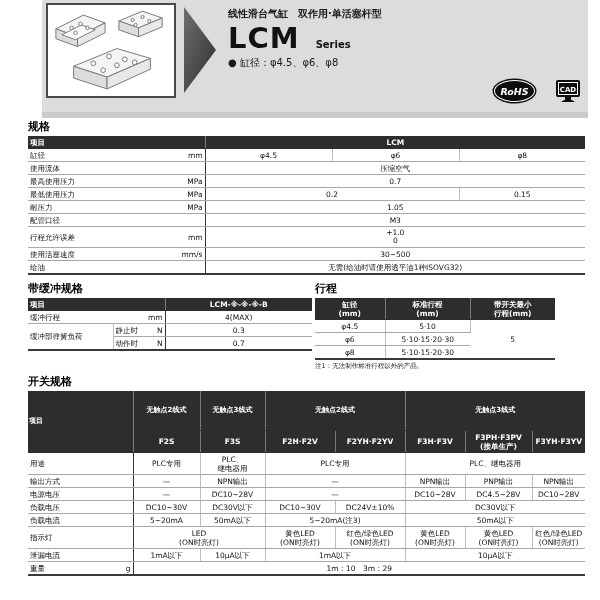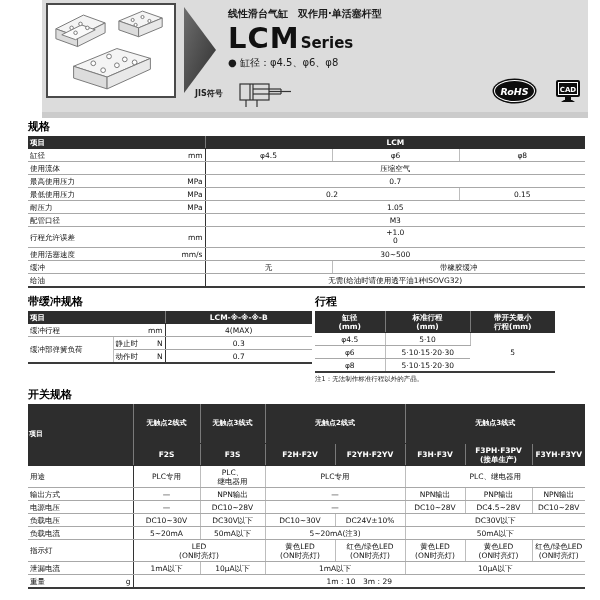--- a/index.html
+++ b/index.html
@@ -12,21 +12,21 @@
   .banner { position: absolute; left: 42px; top: 0; width: 546px; height: 118px;
     background: #dcdcdc; border-bottom: 6px solid #cbcbcb; }
   .photo { position: absolute; left: 4px; top: 3px; width: 130px; height: 95px;
     background: #fff; border: 2px solid #4a4a4a; }
   .photo svg { width: 100%; height: 100%; }
   .arrow { position: absolute; left: 142px; top: 7px; }
   .htx { position: absolute; left: 186px; top: 7px; width: 300px; }
   .subtitle { font-size: 10px; font-weight: bold; color: #1a1a1a; }
   .titleline { margin-top: 0px; white-space: nowrap; }
   .series-big { font-size: 29px; font-weight: bold; letter-spacing: 1px; color: #111; }
-  .series-small { font-size: 15px; font-weight: bold; margin-left: 1px; color: #111; }
+  .series-small { font-size: 10px; font-weight: bold; margin-left: 16px; color: #111; }
   .boreline { font-size: 10px; margin-top: 1px; color: #1a1a1a; }
   .jis { position: absolute; left: 153px; top: 80px; display: flex; gap: 16px; }
   .jis-label { font-size: 8px; font-weight: bold; margin-top: 8px; color: #222; }
   .badges { position: absolute; right: 7px; bottom: 9px; display: flex; gap: 20px; align-items: center; }
   .rohs { width: 41px; height: 22px; background: #0d0d0d; border-radius: 50%;
     color: #fff; font-size: 9.5px; font-weight: bold; font-style: italic;
     display: flex; align-items: center; justify-content: center;
     border: 1.5px solid #fff; box-shadow: 0 0 0 1.5px #0d0d0d; }
   
   .content { position: absolute; left: 28px; top: 116px; width: 557px; }
@@ -101,36 +101,20 @@
         <polygon points="0,0 32,43 0,86" fill="url(#ag)"></polygon>
       </svg>
     </div>
     <div class="htx">
       <div class="subtitle">线性滑台气缸　双作用·单活塞杆型</div>
       <div class="titleline">
         <span class="series-big">LCM</span><span class="series-small">Series</span>
       </div>
       <div class="boreline">● 缸径：φ4.5、φ6、φ8</div>
     </div>
-    <div class="jis">
-      <span class="jis-label">JIS符号</span>
-      <svg width="54" height="30" viewBox="0 0 54 30">
-        <g stroke="#333" stroke-width="1.2" fill="none">
-          <rect x="1" y="4" width="29" height="16"></rect>
-          <line x1="11" y1="4" x2="11" y2="20"></line>
-          <line x1="14" y1="4" x2="14" y2="20"></line>
-          <line x1="14" y1="9" x2="42" y2="9"></line>
-          <line x1="14" y1="14" x2="42" y2="14"></line>
-          <line x1="42" y1="9" x2="42" y2="14"></line>
-          <line x1="30" y1="11.5" x2="52" y2="11.5"></line>
-          <line x1="7" y1="20" x2="7" y2="27"></line>
-          <line x1="18" y1="20" x2="18" y2="27"></line>
-        </g>
-      </svg>
-    </div>
     <div class="badges">
       <div class="rohs">RoHS</div>
       <svg width="26" height="24" viewBox="0 0 26 24">
         <rect x="1" y="1" width="24" height="17" rx="2" fill="#0d0d0d"></rect>
         <rect x="3.5" y="3.5" width="19" height="12" fill="none" stroke="#fff" stroke-width="1"></rect>
         <text x="13" y="12.5" font-size="7" font-weight="bold" fill="#fff" text-anchor="middle" font-family="DejaVu Sans, sans-serif">CAD</text>
         <rect x="10" y="18" width="6" height="3" fill="#0d0d0d"></rect>
         <path d="M6 23 L20 23 L17 21 L9 21 Z" fill="#0d0d0d"></path>
       </svg>
     </div>
@@ -181,25 +165,20 @@
       <tr>
         <td class="lbl"><span>行程允许误差</span><span class="unit">mm</span></td>
         <td colspan="3" class="tol">
           <div>+1.0</div>
           <div>0</div>
         </td>
       </tr>
       <tr>
         <td class="lbl"><span>使用活塞速度</span><span class="unit">mm/s</span></td>
         <td colspan="3">30~500</td>
-      </tr>
-      <tr>
-        <td class="lbl"><span>缓冲</span><span class="unit"></span></td>
-        <td>无</td>
-        <td colspan="2">带橡胶缓冲</td>
       </tr>
       <tr>
         <td class="lbl"><span>给油</span><span class="unit"></span></td>
         <td colspan="3">无需(给油时请使用透平油1种ISOVG32)</td>
       </tr>
     </tbody>
       </table>
 
     <div class="twocol">
       <div class="cushion-col">

